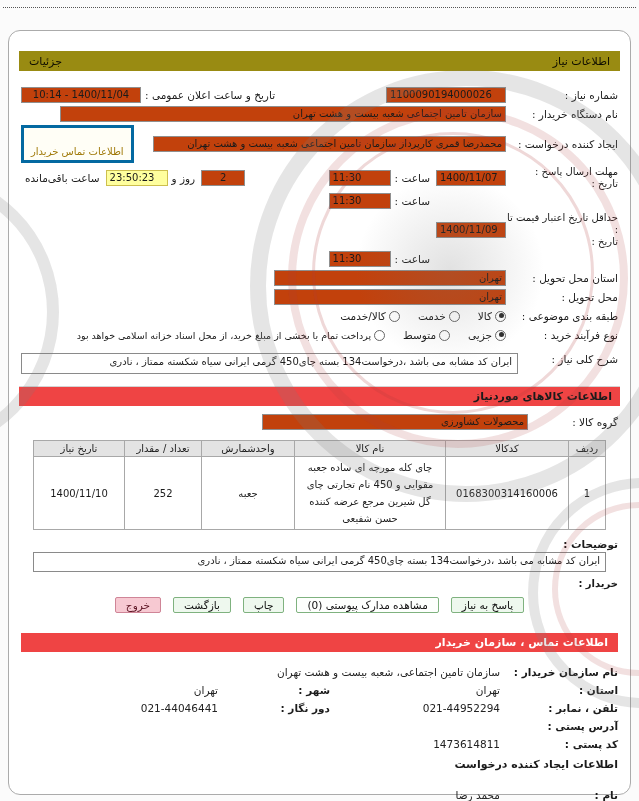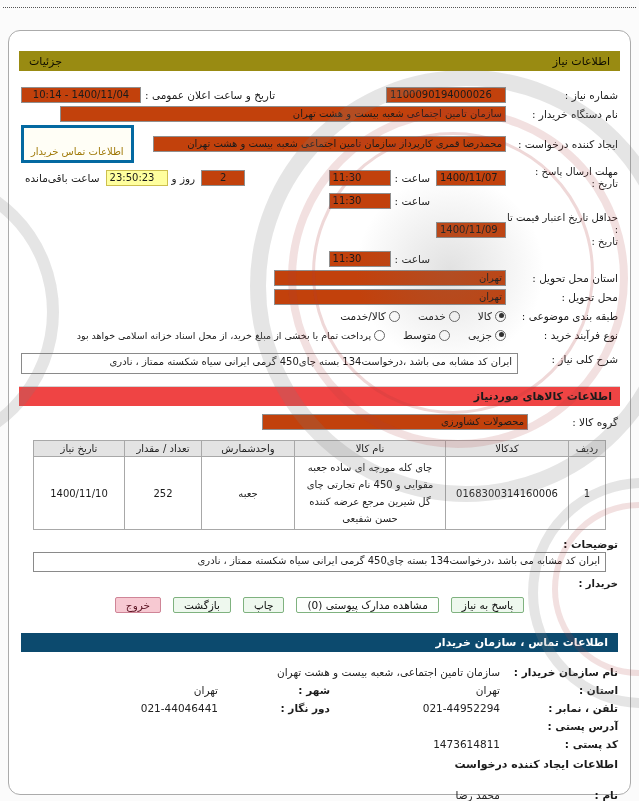--- a/index.html
+++ b/index.html
@@ -58,21 +58,21 @@
   table.goods td{border:1px solid #a8a8a8;padding:2px 4px;text-align:center;vertical-align:middle;}
   td.name-cell{line-height:1.7;}
   .notes-label{margin:8px 2px 0;font-weight:bold;font-size:10.5px;}
   .notesbox{margin:2px 14px 0;border:1px solid #8a8a8a;font-size:10px;padding:2px 5px;min-height:14px;background:#fff;}
   .buyer-label{margin:6px 2px 0;font-weight:bold;font-size:10px;}
   .btnrow{display:flex;justify-content:center;gap:12px;margin-top:8px;}
   .btn{border:1px solid #7fb27f;background:#eef8ee;font-size:10.5px;padding:1px 10px;
     border-radius:2px;cursor:pointer;font-family:inherit;color:#111;}
   .btn.white{background:#fdfffd;}
   .btn.exit{background:#f7c9d2;border-color:#cf8597;color:#5d1524;}
-  .greenbar{margin:20px 2px 0;background:#0c4a6e;color:#fff;font-weight:bold;font-size:11px;padding:3px 10px;}
+  .greenbar{margin:20px 2px 0;background:#ef4444;color:#fff;font-weight:bold;font-size:11px;padding:3px 10px;}
   .contact{margin:14px 2px 0;font-size:10.5px;}
   .crow{display:flex;margin-bottom:6px;align-items:center;}
   .cl{width:118px;font-weight:bold;flex-shrink:0;}
   .cl.second{width:112px;}
   .cv{color:#222;}
   .cv.mid{width:170px;}
   .ltrtext{direction:ltr;unicode-bidi:embed;display:inline-block;}
   .creator-title{margin:8px 2px 18px;font-weight:bold;font-size:11px;}
   .creator .crow{margin-bottom:7px;}
   

